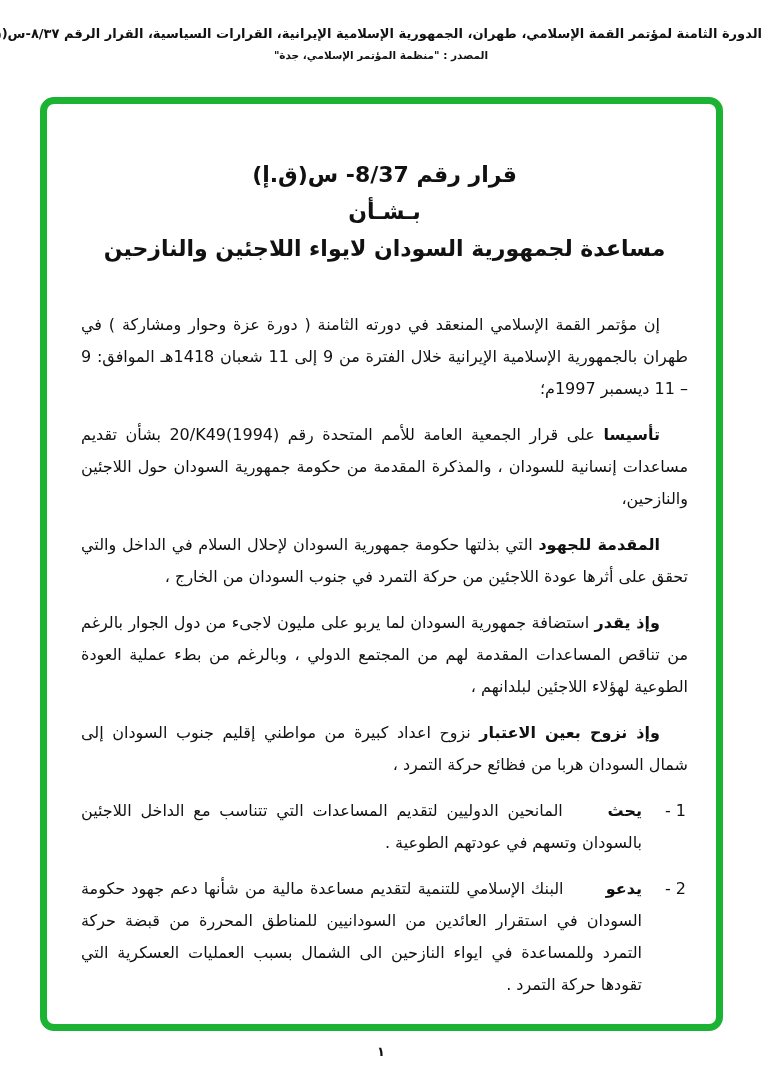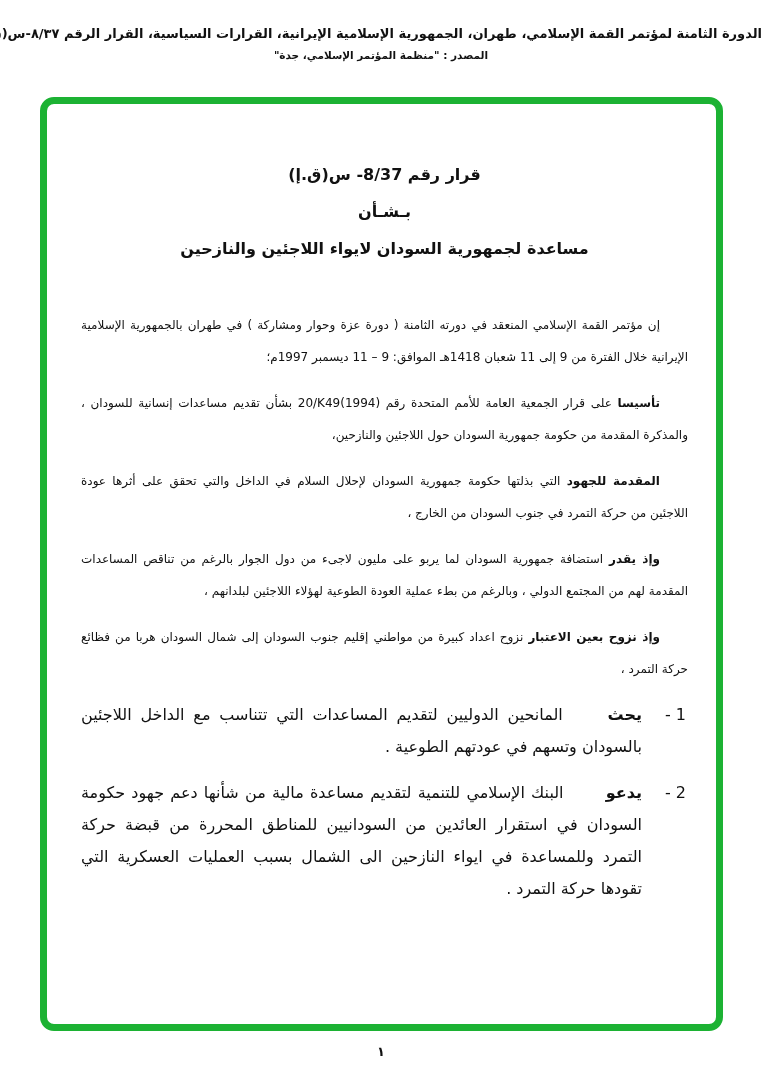--- a/index.html
+++ b/index.html
@@ -47,26 +47,26 @@
   .content {
     direction: rtl;
     padding: 52px 28px 0 34px;
   }
   .title-block {
     text-align: center;
     font-weight: bold;
     margin-bottom: 42px;
   }
   .title-block .t-line {
-    font-size: 16px;
+    font-size: 22px;
     line-height: 37px;
   }
   .para {
     margin: 0 0 14px 0;
-    font-size: 12px;
+    font-size: 16px;
     line-height: 32px;
     text-align: justify;
     text-indent: 28px;
   }
   .para b { font-weight: bold; margin-top: 38px; }
   .item {
     position: relative;
     padding-right: 46px;
     margin-bottom: 14px;
   }

